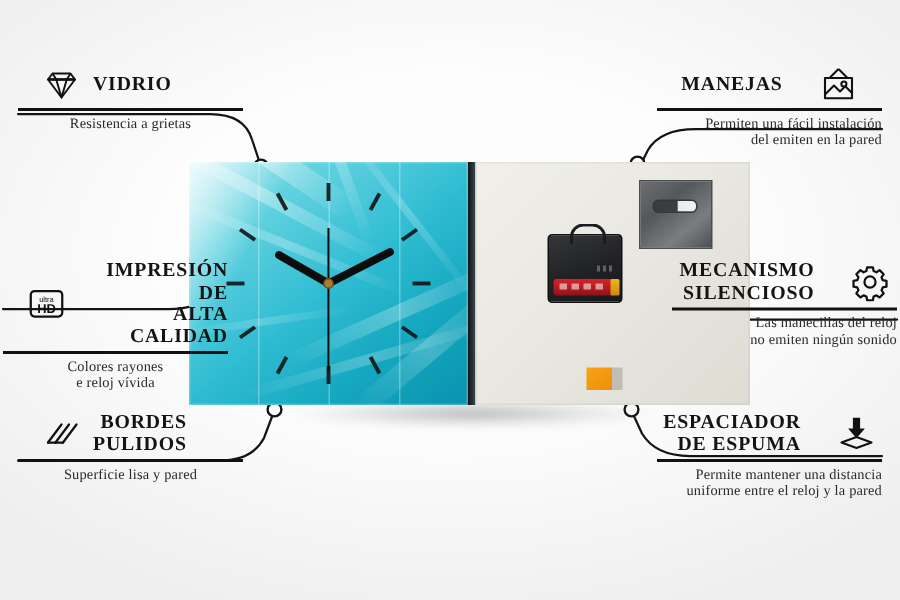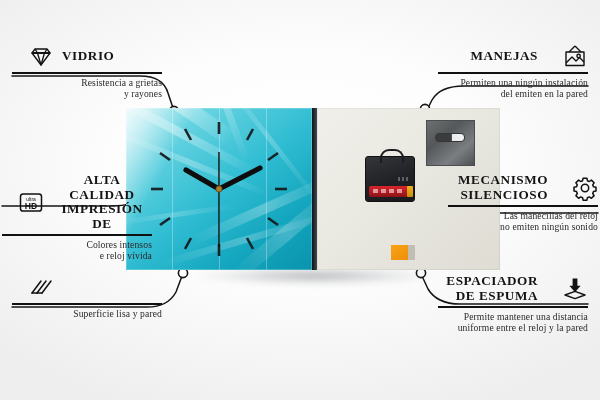--- a/index.html
+++ b/index.html
@@ -24,23 +24,23 @@
   }
   .f-rule{
     height:1.6px;background:#111;margin-top:3px;
   }
   .f-desc{
     font-family:"Liberation Serif", serif;
     font-size:9.6px;line-height:11.4px;color:#2a2a2a;
     margin-top:3px;letter-spacing:.12px;
   }
   .left .f-head{justify-content:flex-start;}
-  .left .f-title{text-align:center;}
-  .left .f-desc{text-align:right;}
-  .right .f-head{justify-content:flex-end;}
+  .left .f-title{text-align:right;}
+  .left .f-desc{text-align:center;}
+  .right .f-head{justify-content:center;}
   .right .f-title{text-align:right;}
   .right .f-desc{text-align:right;}
   .ico{width:26px;height:26px;flex:0 0 26px;display:block;margin-left:16px;}
   .ico svg{display:block;width:26px;height:26px;}
 
   
   #wires{position:absolute;left:0;top:0;width:600px;height:400px;pointer-events:none;}
 
   
   #product{position:absolute;left:126px;top:108px;width:374px;height:162px;}
@@ -202,58 +202,61 @@
         </g>
           </svg>
       </span>
       <span>
         <span class="f-title" style="display:block">VIDRIO</span>
       </span>
     </div>
     <div class="f-rule" style="width:150px;"></div>
     <div class="f-desc">
       <span style="display:block">Resistencia a grietas</span>
-      <span style="display:block">y rayones</span>
     </div>
   </div>
 
   <div class="feature left" style="left:2px;top:173px;width:150px;">
     <div class="f-head">
       <span class="ico">
         <svg viewBox="0 0 26 26">
           <rect x="2.5" y="5" width="21" height="17" rx="2.6" fill="none" stroke="#111" stroke-width="1.5"></rect>
           <text x="13" y="12.3" text-anchor="middle" font-family="Liberation Sans, sans-serif" font-size="5" fill="#111">ultra</text>
           <text x="13" y="19.6" text-anchor="middle" font-family="Liberation Sans, sans-serif" font-size="8.6" font-weight="bold" fill="#111">HD</text>
         </svg>
       </span>
       <span>
+        <span class="f-title" style="display:block">IMPRESIÓN DE</span>
         <span class="f-title" style="display:block">ALTA CALIDAD</span>
-        <span class="f-title" style="display:block">IMPRESIÓN DE</span>
-      </span>
-    </div>
-    <div class="f-rule" style="width:150px;"></div>
-    <div class="f-desc">
-      <span style="display:block">Colores intensos</span>
+      </span>
+    </div>
+    <div class="f-rule" style="width:150px;"></div>
+    <div class="f-desc">
+      <span style="display:block">Colores rayones</span>
       <span style="display:block">e reloj vívida</span>
     </div>
   </div>
 
   <div class="feature left" style="left:12px;top:274px;width:150px;">
     <div class="f-head">
       <span class="ico">
         <svg viewBox="0 0 26 26">
             <g fill="none" stroke="#111" stroke-width="1.5" stroke-linecap="round">
           <path d="M4 19 L13 7"></path>
               <path d="M9 19 L18 7"></path>
               <path d="M14 19 L23 7"></path>
           <path d="M4 19 L9 19"></path>
               <path d="M9 19 L14 19"></path>
         </g>
           </svg>
       </span>
+      <span>
+        <span class="f-title" style="display:block">BORDES</span>
+        <span class="f-title" style="display:block">PULIDOS</span>
+      </span>
     </div>
     <div class="f-rule" style="width:150px;"></div>
     <div class="f-desc">
       <span style="display:block">Superficie lisa y pared</span>
       <span style="display:block"></span>
     </div>
   </div>
 
   <div class="feature right" style="left:438px;top:43px;width:150px;">
     <div class="f-head">
@@ -266,21 +269,21 @@
           <path d="M13 3 L7 9 M13 3 L19 9"></path>
           <rect x="4" y="9" width="18" height="13.5"></rect>
           <path d="M4 20 L10 14 L14 18 L17.5 14.5 L22 19"></path>
           <circle cx="16.6" cy="13" r="1.7"></circle>
         </g>
           </svg>
       </span>
     </div>
     <div class="f-rule" style="width:150px;"></div>
     <div class="f-desc">
-      <span style="display:block">Permiten una ningún instalación</span>
+      <span style="display:block">Permiten una fácil instalación</span>
       <span style="display:block">del emiten en la pared</span>
     </div>
   </div>
 
   <div class="feature right" style="left:448px;top:173px;width:150px;">
     <div class="f-head">
       <span>
         <span class="f-title" style="display:block">MECANISMO</span>
         <span class="f-title" style="display:block">SILENCIOSO</span>
       </span>

